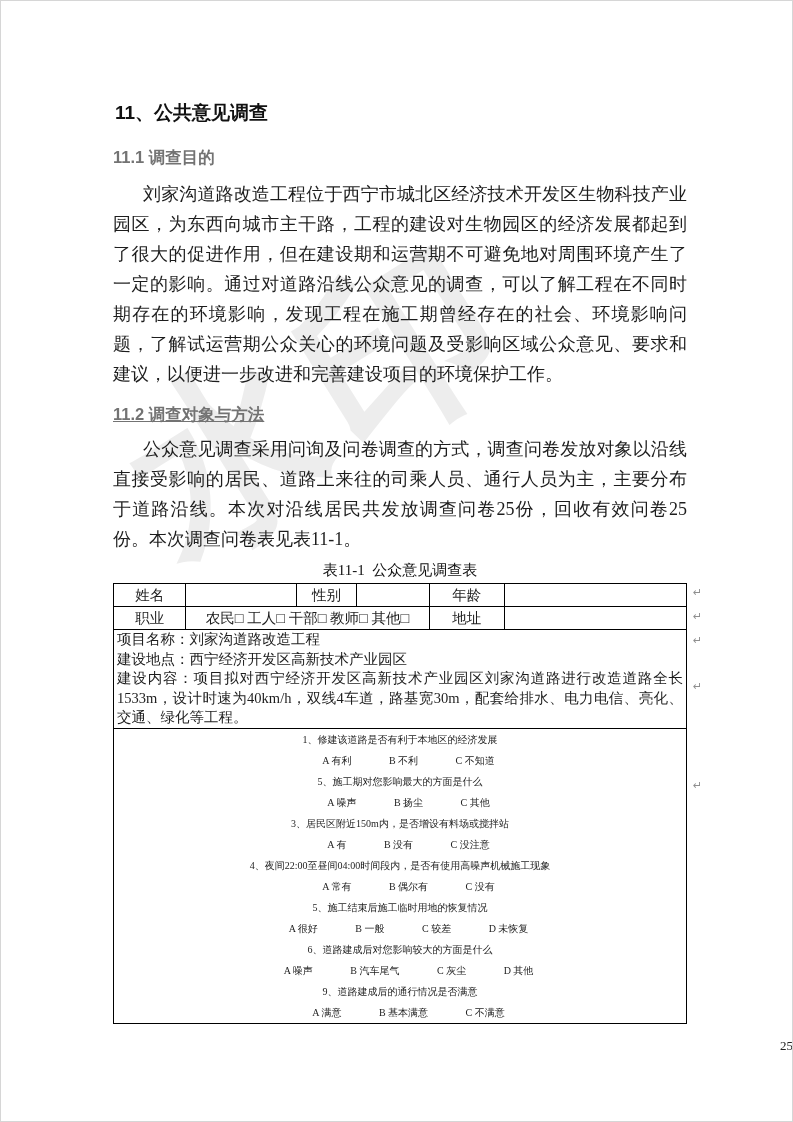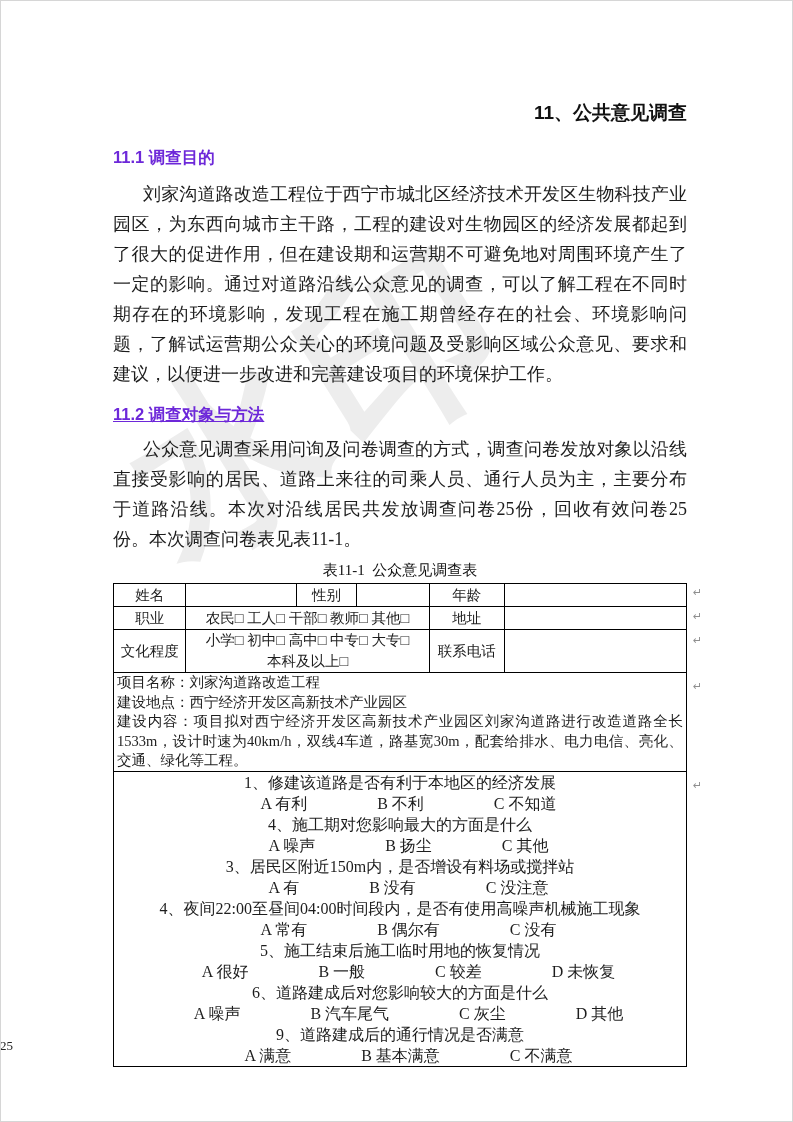--- a/index.html
+++ b/index.html
@@ -12,25 +12,25 @@
   .watermark{
     position:absolute;left:80px;top:400px;z-index:0;
     font-size:190px;font-weight:bold;color:#ededed;letter-spacing:14px;
     transform:rotate(-32deg);transform-origin:left top;
     font-family:"Liberation Sans","DejaVu Sans",sans-serif;
     user-select:none;white-space:nowrap;
   }
   .content{position:absolute;left:113px;top:100px;width:574px;z-index:1;}
   .h1{
     font-family:"Liberation Sans","DejaVu Sans",sans-serif;
-    font-size:19px;font-weight:bold;line-height:26px;margin:0 0 0 2px;color:#111;text-align:right;
+    font-size:19px;font-weight:bold;line-height:26px;margin:0 0 0 2px;color:#111;
   }
   .h2{
     font-family:"Liberation Sans","DejaVu Sans",sans-serif;
-    font-size:16.5px;font-weight:bold;line-height:23px;color:#6d28d9;
+    font-size:16.5px;font-weight:bold;line-height:23px;color:#737373;
   }
   .h2.first{margin:20px 0 10px 0;}
   .h2.second{margin:14px 0 8px 0;text-decoration:underline;}
   .para{
     font-size:18px;line-height:30px;text-align:justify;text-indent:30px;margin:0;font-family:Liberation Serif, serif;
   }
   .tbl-caption{
     text-align:center;font-weight:normal;font-size:15px;line-height:21px;
     margin:6px 0 2px 0;white-space:pre;color:#111;
   }
@@ -45,33 +45,33 @@
   }
   table.survey{border:1.5px solid #000;}
   td.edu-opts{line-height:21px;padding:1px 3px;}
   td.project-cell{
     text-align:left;vertical-align:top;padding:2px 7px 3px 7px;
     line-height:19.5px;height:auto;
   }
   .project-line{text-align:justify;}
   td.questions-cell{
     text-align:left;vertical-align:top;padding:4px 8px 4px 7px;
-    line-height:21px;height:auto;font-size:16px;
+    line-height:21px;height:auto;font-size:10px;
   }
   .q-line{white-space:nowrap;}
   .opt-line{padding-left:17px;}
-  .opt{margin-right:66px;display:inline-block;}
+  .opt{margin-right:35px;display:inline-block;}
   .opt:last-child{margin-right:0;}
   .row-mark{
     position:absolute;left:580px;width:14px;height:14px;
     color:#8f8f8f;font-size:11px;line-height:14px;
     font-family:"DejaVu Sans",sans-serif;
   }
   .page-number{
-    position:absolute;left:0;right:0;top:1038px;text-align:left;
+    position:absolute;left:0;right:0;top:1038px;text-align:right;
     font-size:13px;color:#222;z-index:1;
   }
 </style>
 </head>
 <body>
 
 <div class="page-frame"></div>
 
 <div class="watermark">水印</div>
 
@@ -106,46 +106,37 @@
         <td>年龄</td>
         <td></td>
       </tr>
       <tr>
         <td>职业</td>
         <td colspan="3">农民□ 工人□ 干部□ 教师□ 其他□</td>
         <td>地址</td>
         <td></td>
       </tr>
       <tr>
-        <td>文化程度</td>
-        <td colspan="3" class="edu-opts">
-          <div>小学□ 初中□ 高中□ 中专□ 大专□</div>
-          <div>本科及以上□</div>
-        </td>
-        <td>联系电话</td>
-        <td></td>
-      </tr>
-      <tr>
         <td colspan="6" class="project-cell">
           <div class="project-line">项目名称：刘家沟道路改造工程</div>
           <div class="project-line">建设地点：西宁经济开发区高新技术产业园区</div>
           <div class="project-line">建设内容：项目拟对西宁经济开发区高新技术产业园区刘家沟道路进行改造道路全长1533m，设计时速为40km/h，双线4车道，路基宽30m，配套给排水、电力电信、亮化、交通、绿化等工程。</div>
         </td>
       </tr>
       <tr>
         <td colspan="6" class="questions-cell">
 
           <div class="q-line">1、修建该道路是否有利于本地区的经济发展</div>
           <div class="opt-line">
             <span class="opt">A 有利</span>
             <span class="opt">B 不利</span>
             <span class="opt">C 不知道</span>
           </div>
 
-          <div class="q-line">4、施工期对您影响最大的方面是什么</div>
+          <div class="q-line">5、施工期对您影响最大的方面是什么</div>
           <div class="opt-line">
             <span class="opt">A 噪声</span>
             <span class="opt">B 扬尘</span>
             <span class="opt">C 其他</span>
           </div>
 
           <div class="q-line">3、居民区附近150m内，是否增设有料场或搅拌站</div>
           <div class="opt-line">
             <span class="opt">A 有</span>
             <span class="opt">B 没有</span>

